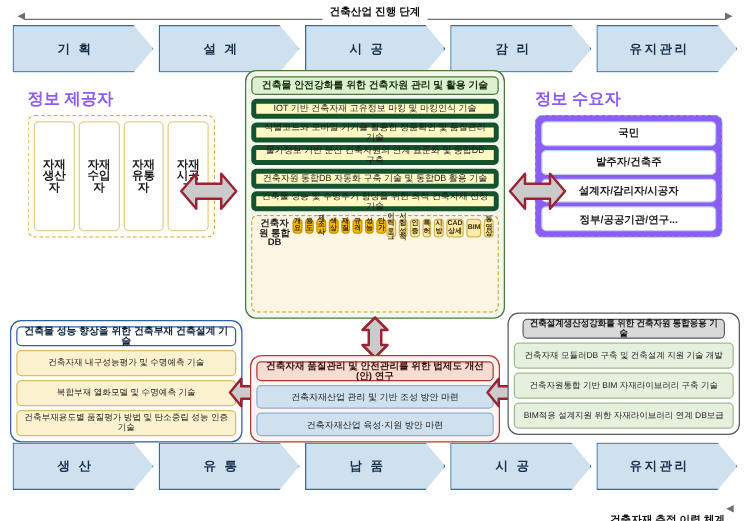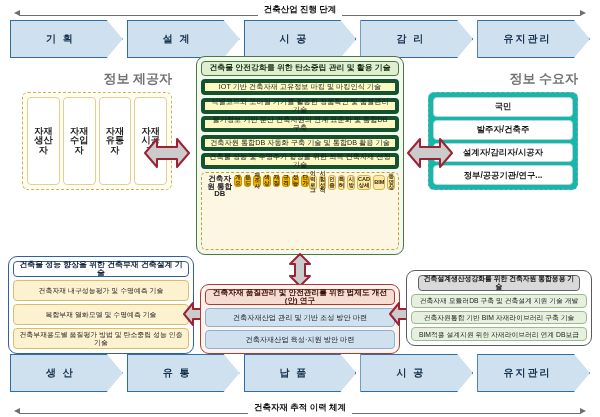--- a/index.html
+++ b/index.html
@@ -52,38 +52,38 @@
   }
   .row-item{
     box-sizing:border-box;width:100%;
     display:flex;align-items:center;justify-content:center;
     font-size:7.3px;text-align:center;color:#1a1a1a;line-height:1.05;
     border-radius:4px;padding:1px 3px;
   }
 
   
   .group-head{
-    position:absolute;font-size:13px;font-weight:bold;color:#737373;text-align:right;
+    position:absolute;font-size:13px;font-weight:bold;color:#8b5cf6;text-align:left;
   }
 
   
   #provider-box{
     left:22px;top:92px;width:150px;height:98px;
     border:1.3px dashed #d6b14a;border-radius:6px;background:#fffdf4;
     padding:4px;display:flex;flex-direction:row;gap:3px;
   }
   #provider-box .row-item{
     flex:1 1 0;background:#ffffff;border:1px solid #e3cf8f;
     font-weight:bold;font-size:9.2px;
   }
 
   
   #consumer-box{
     left:428px;top:92px;width:150px;height:98px;
-    border:1.3px dashed #8aa9c9;border-radius:6px;background:#14b8a6;
+    border:1.3px dashed #8aa9c9;border-radius:6px;background:#8b5cf6;
     padding:4px;display:flex;flex-direction:column;gap:3px;justify-content:flex-end;
   }
   #consumer-box .row-item{
     flex:1 1 0;background:#ffffff;border:1px solid #bdd2e6;
     font-weight:bold;font-size:8.4px;
   }
 
   
   #core-panel{
     left:196px;top:56px;width:208px;height:199px;
@@ -135,21 +135,21 @@
   }
   #bc-panel > .panel-title{
     background:#f6ddd4;border:1.3px solid #b03a2e;color:#3c1008;height:16px;font-size:7.7px;
   }
   #bc-panel .row-item{
     flex:1 1 0;background:#cfe0ef;border:1px solid #8fb0cd;font-size:7.2px;
   }
 
   
   #br-panel{
-    left:406px;top:270px;width:186px;height:76px;
+    left:406px;top:250px;width:186px;height:98px;
     border:1.8px solid #5a5a5a;border-radius:9px;background:#ffffff;
     padding:4px;display:flex;flex-direction:column;gap:3px;
   }
   #br-panel > .panel-title{
     background:#d9d9d9;border:1.3px solid #5a5a5a;color:#1a1a1a;height:16px;
     font-size:7.4px;transform:scaleX(0.92);
   }
   #br-panel .row-item{
     flex:1 1 0;background:#e6f0de;border:1px solid #9dbb8a;font-size:6.8px;
   }
@@ -204,21 +204,21 @@
     </svg>
   </div>
 
   <div class="dbl-h" style="left:406px;top:133px;">
     <svg width="48" height="40" viewBox="0 0 48 40">
       <polygon points="2,20 14,6 14,14 34,14 34,6 46,20 34,34 34,26 14,26 14,34" fill="#cbcbcb" stroke="#9b2335" stroke-width="2" stroke-linejoin="round"></polygon>
     </svg>
   </div>
 
   <div class="panel" id="core-panel">
-    <div class="panel-title">건축물 안전강화를 위한 탄소중립 관리 및 활용 기술</div>
+    <div class="panel-title">건축물 안전강화를 위한 건축자원 관리 및 활용 기술</div>
 
     <div id="core-list">
       <div class="row-item">IOT 기반 건축자재 고유정보 마킹 및 마킹인식 기술</div>
       <div class="row-item">식별코드와 모바일 기기를 활용한 정품확인 및 품질관리 기술</div>
       <div class="row-item">물가정보 기반 분산 건축자원의 연계 표준화 및 통합DB 구축</div>
       <div class="row-item">건축자원 통합DB 자동화 구축 기술 및 통합DB 활용 기술</div>
       <div class="row-item">건축물 성능 및 수명주기 향상을 위한 최적 건축자재 선정 기술</div>
     </div>
 
     <div id="db-block">
@@ -288,21 +288,21 @@
   </div>
 
   <div class="stage-band" style="top:354px;">
     <div class="chev">생 산</div>
     <div class="chev">유 통</div>
     <div class="chev">납 품</div>
     <div class="chev">시 공</div>
     <div class="chev">유지관리</div>
   </div>
 
-  <div class="axis-line" style="left:14px;top:404px;width:572px;">
+  <div class="axis-line" style="left:14px;top:404px;width:572px;flex-direction:column;">
     <div class="arrowtail"></div>
     <div class="bar"></div>
     <div class="cap">건축자재 추적 이력 체계</div>
     <div class="bar"></div>
     <div class="arrowhead"></div>
   </div>
 
 </div>
 
 </body></html>

